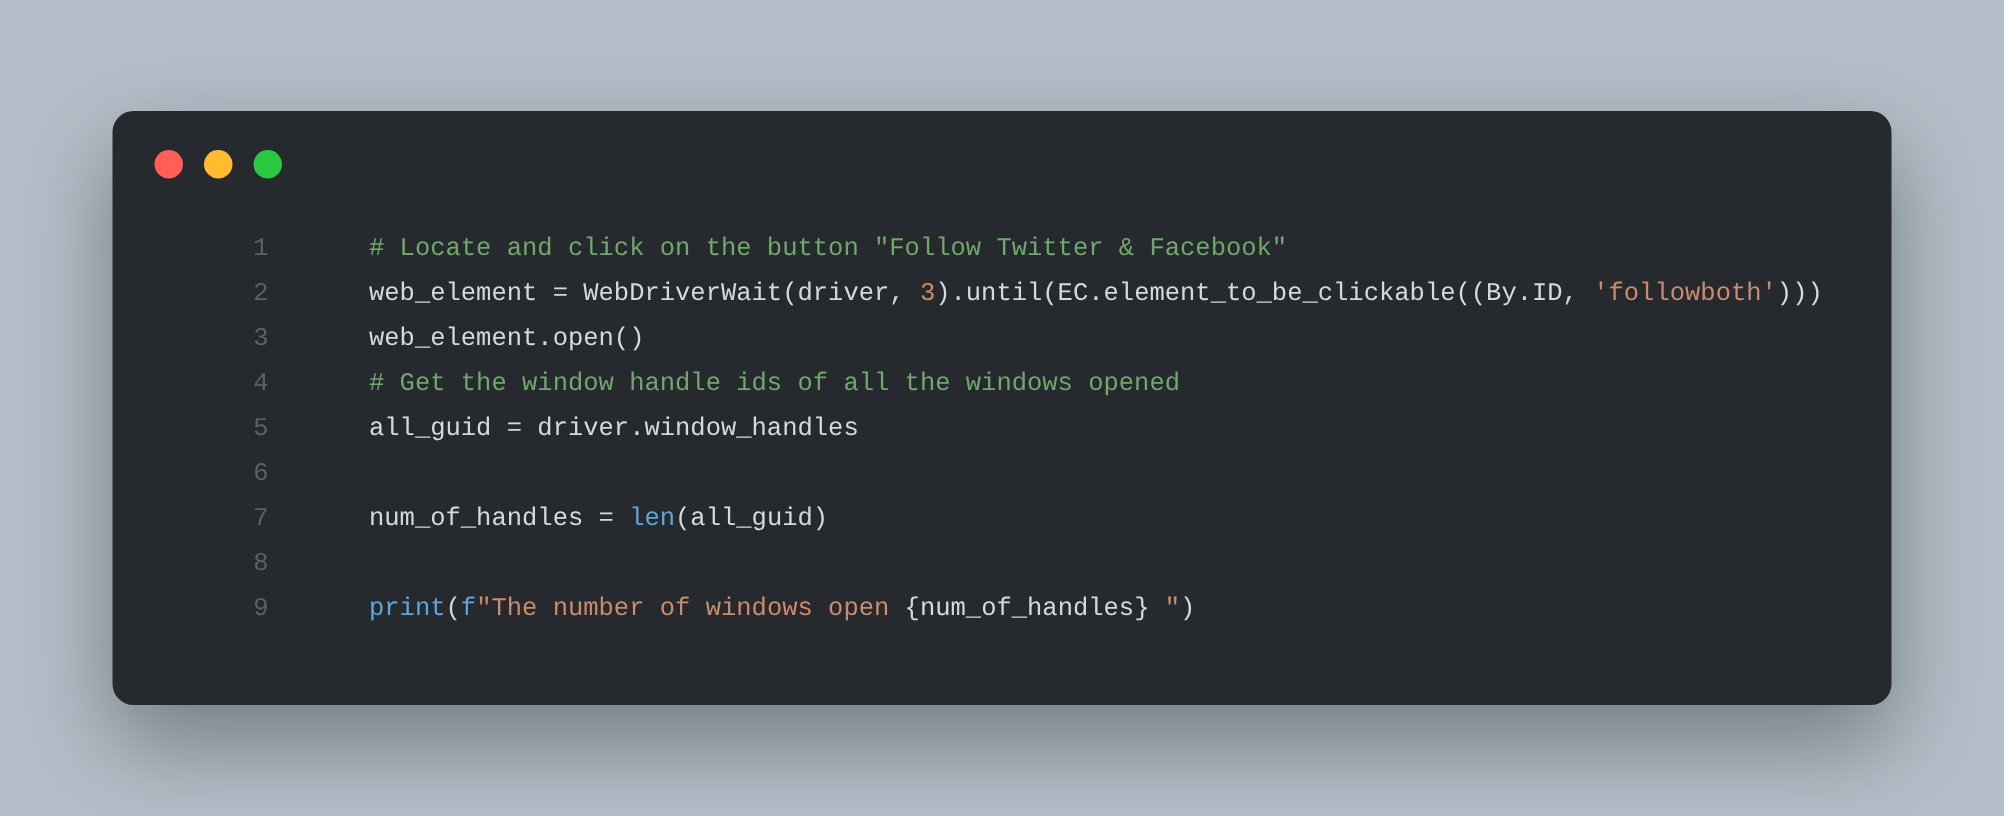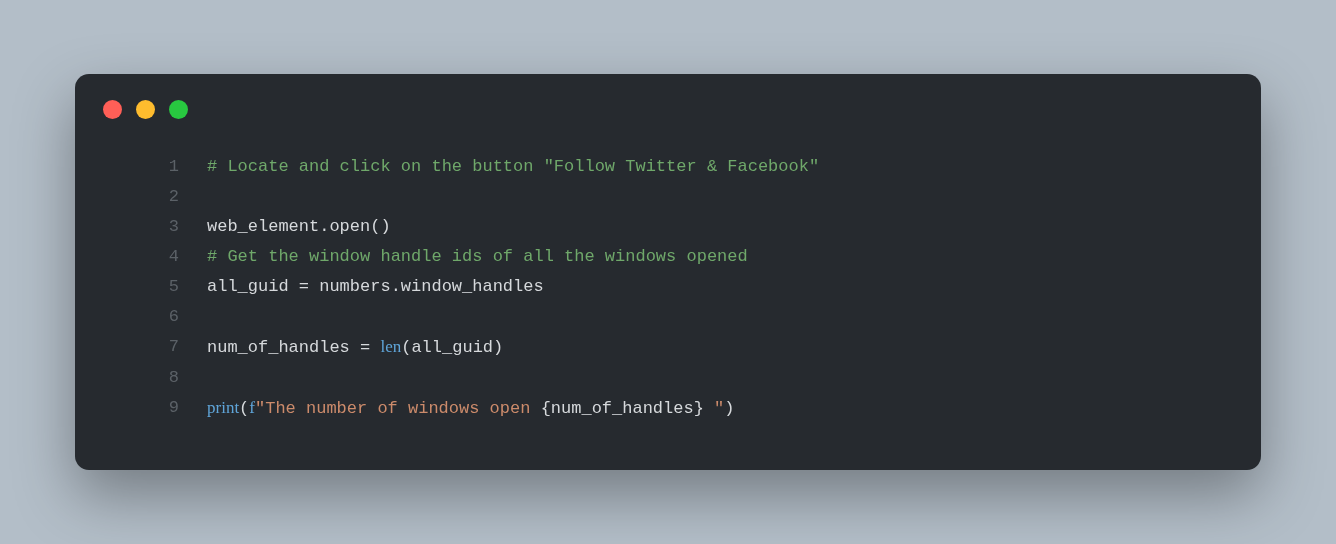--- a/index.html
+++ b/index.html
@@ -45,60 +45,61 @@
   .row { display: flex; }
   .ln {
     width: 132px;
     text-align: right;
     padding-right: 28px;
     box-sizing: border-box;
     color: #5b6167;
     user-select: none;
     flex-shrink: 0;
   }
-  .code { white-space: pre; color: #d6d9dc; }
+  .code { white-space: pre; color: #d6d9dc; margin-left: 39px; }
   .cmt { color: #6fa86a; }
   .str { color: #cc8b6b; }
   .num { color: #cc8b6b; }
-  .kw  { color: #5fa5d9; font-family: Liberation Serif, serif; }
+  .kw  { color: #5fa5d9; }
 </style>
 </head>
 <body>
 
 <div class="frame">
   <div class="traffic">
     <div class="dot" style="background:#ff5f57"></div>
     <div class="dot" style="background:#febc2e"></div>
     <div class="dot" style="background:#28c840"></div>
   </div>
 
   <div class="code-area">
 
     <div class="row">
       <div class="ln">1</div>
       <div class="code"><span class="cmt"># Locate and click on the button "Follow Twitter &amp; Facebook"</span></div>
     </div>
 
     <div class="row">
       <div class="ln">2</div>
+      <div class="code"><span>web_element = WebDriverWait(driver, </span><span class="num">3</span><span>).until(EC.element_to_be_clickable((By.ID, </span><span class="str">'followboth'</span><span>)))</span></div>
     </div>
 
     <div class="row">
       <div class="ln">3</div>
       <div class="code"><span>web_element.open()</span></div>
     </div>
 
     <div class="row">
       <div class="ln">4</div>
       <div class="code"><span class="cmt"># Get the window handle ids of all the windows opened</span></div>
     </div>
 
     <div class="row">
       <div class="ln">5</div>
-      <div class="code"><span>all_guid = numbers.window_handles</span></div>
+      <div class="code"><span>all_guid = driver.window_handles</span></div>
     </div>
 
     <div class="row">
       <div class="ln">6</div>
     </div>
 
     <div class="row">
       <div class="ln">7</div>
       <div class="code"><span>num_of_handles = </span><span class="kw">len</span><span>(all_guid)</span></div>
     </div>

